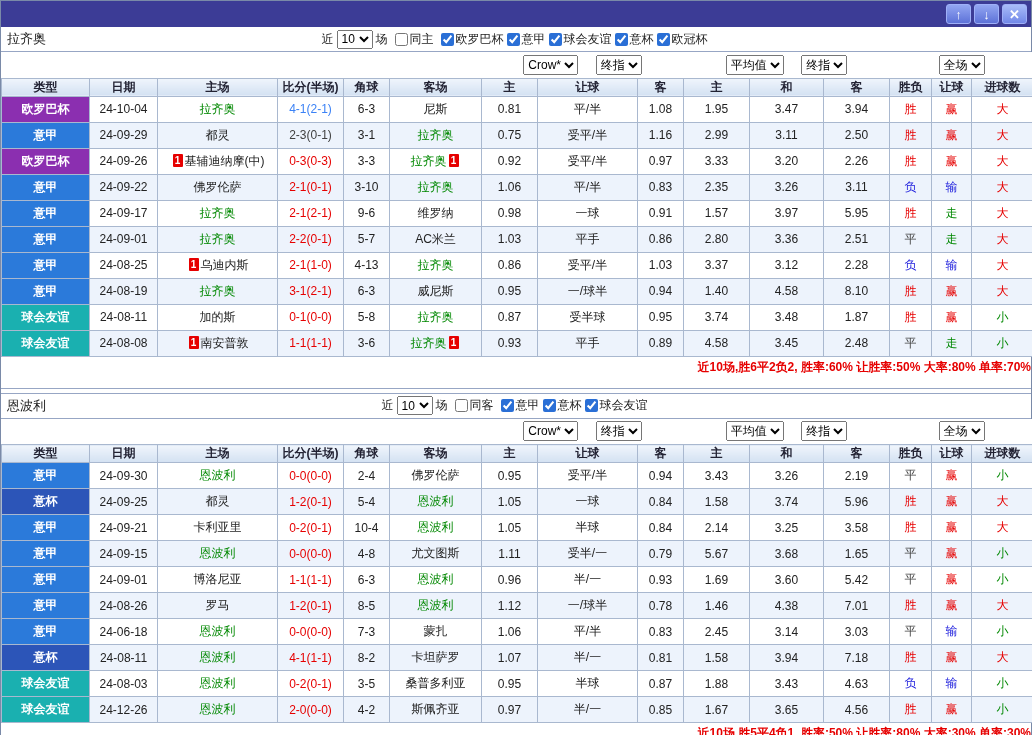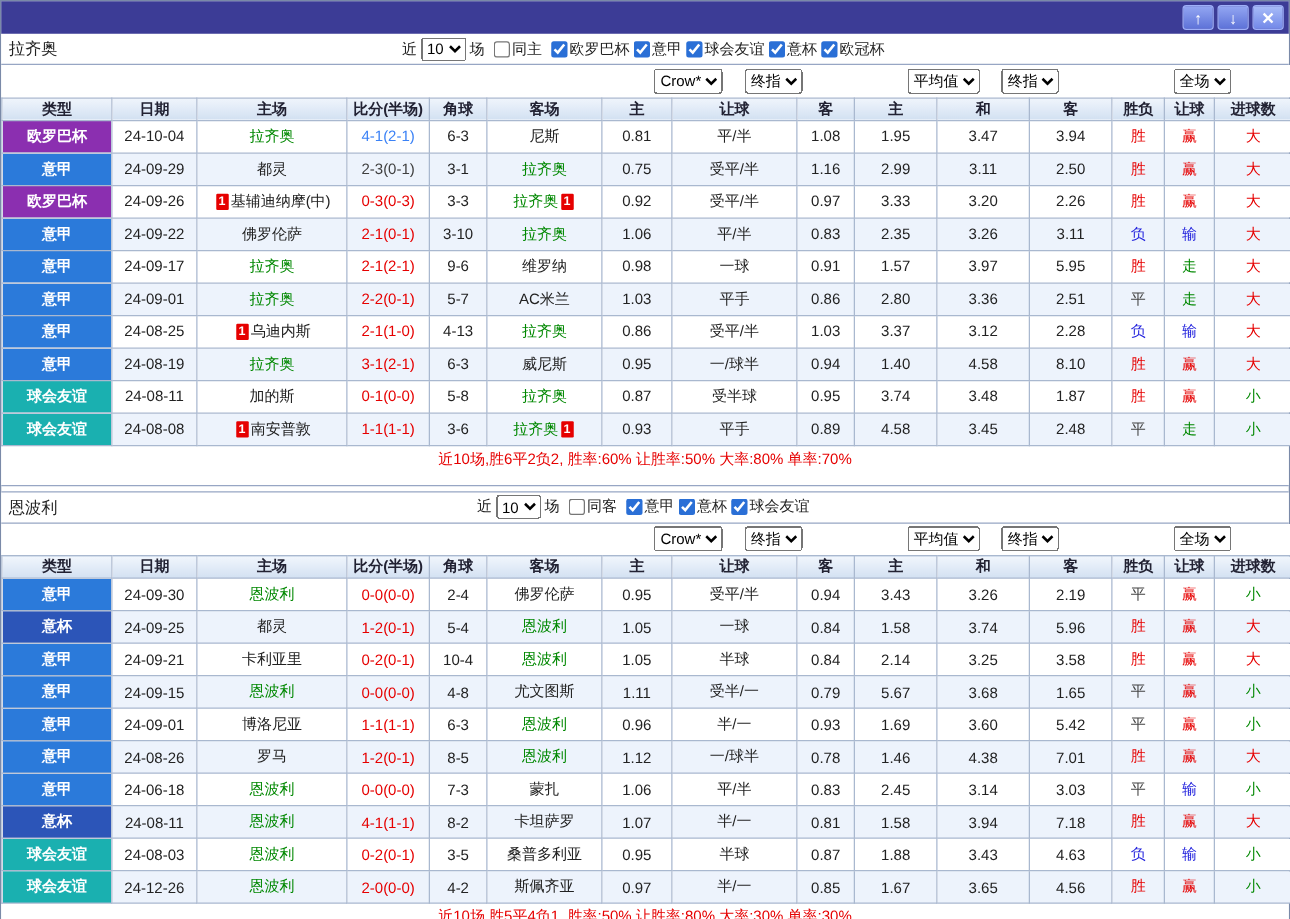--- a/index.html
+++ b/index.html
@@ -41,21 +41,21 @@
   .grid th, .grid td { border:1px solid #a9b8cf; padding:0; height:26px; white-space:nowrap; overflow:hidden; font-weight:normal; }
   .selects-row th { border:0; background:#fff; height:26px; }
   .sel-cell select { margin:0 7px; height:20px; font-size:12px; }
   .names-row th { background:linear-gradient(#f0f5fc,#d3e1f2); font-weight:bold; height:17px; color:#223; }
   tbody tr:nth-child(even) td { background:#edf3fc; }
   tbody tr:nth-child(odd) td { background:#fff; }
   td.type { color:#fff; font-weight:bold; }
   .tname { cursor:pointer; }
   .card { display:none; background:#e60000; color:#fff; font-size:10px; font-weight:bold;
           line-height:13px; height:13px; min-width:10px; padding:0 2px; margin:0 2px; border-radius:1px; vertical-align:1px; }
-  .summary { height:32px; line-height:20px; text-align:center; border-bottom:1px solid #97a6c4; }
+  .summary { height:32px; line-height:20px; text-align:right; border-bottom:1px solid #97a6c4;font-weight:bold; }
 </style>
 </head>
 <body>
 
 <div class="panel">
 
   <div class="topbar" style="background: rgb(60, 60, 150);">
     <div class="topbar-right">
       <button class="tb-btn"><span>↑</span></button>
       <button class="tb-btn"><span>↓</span></button>

